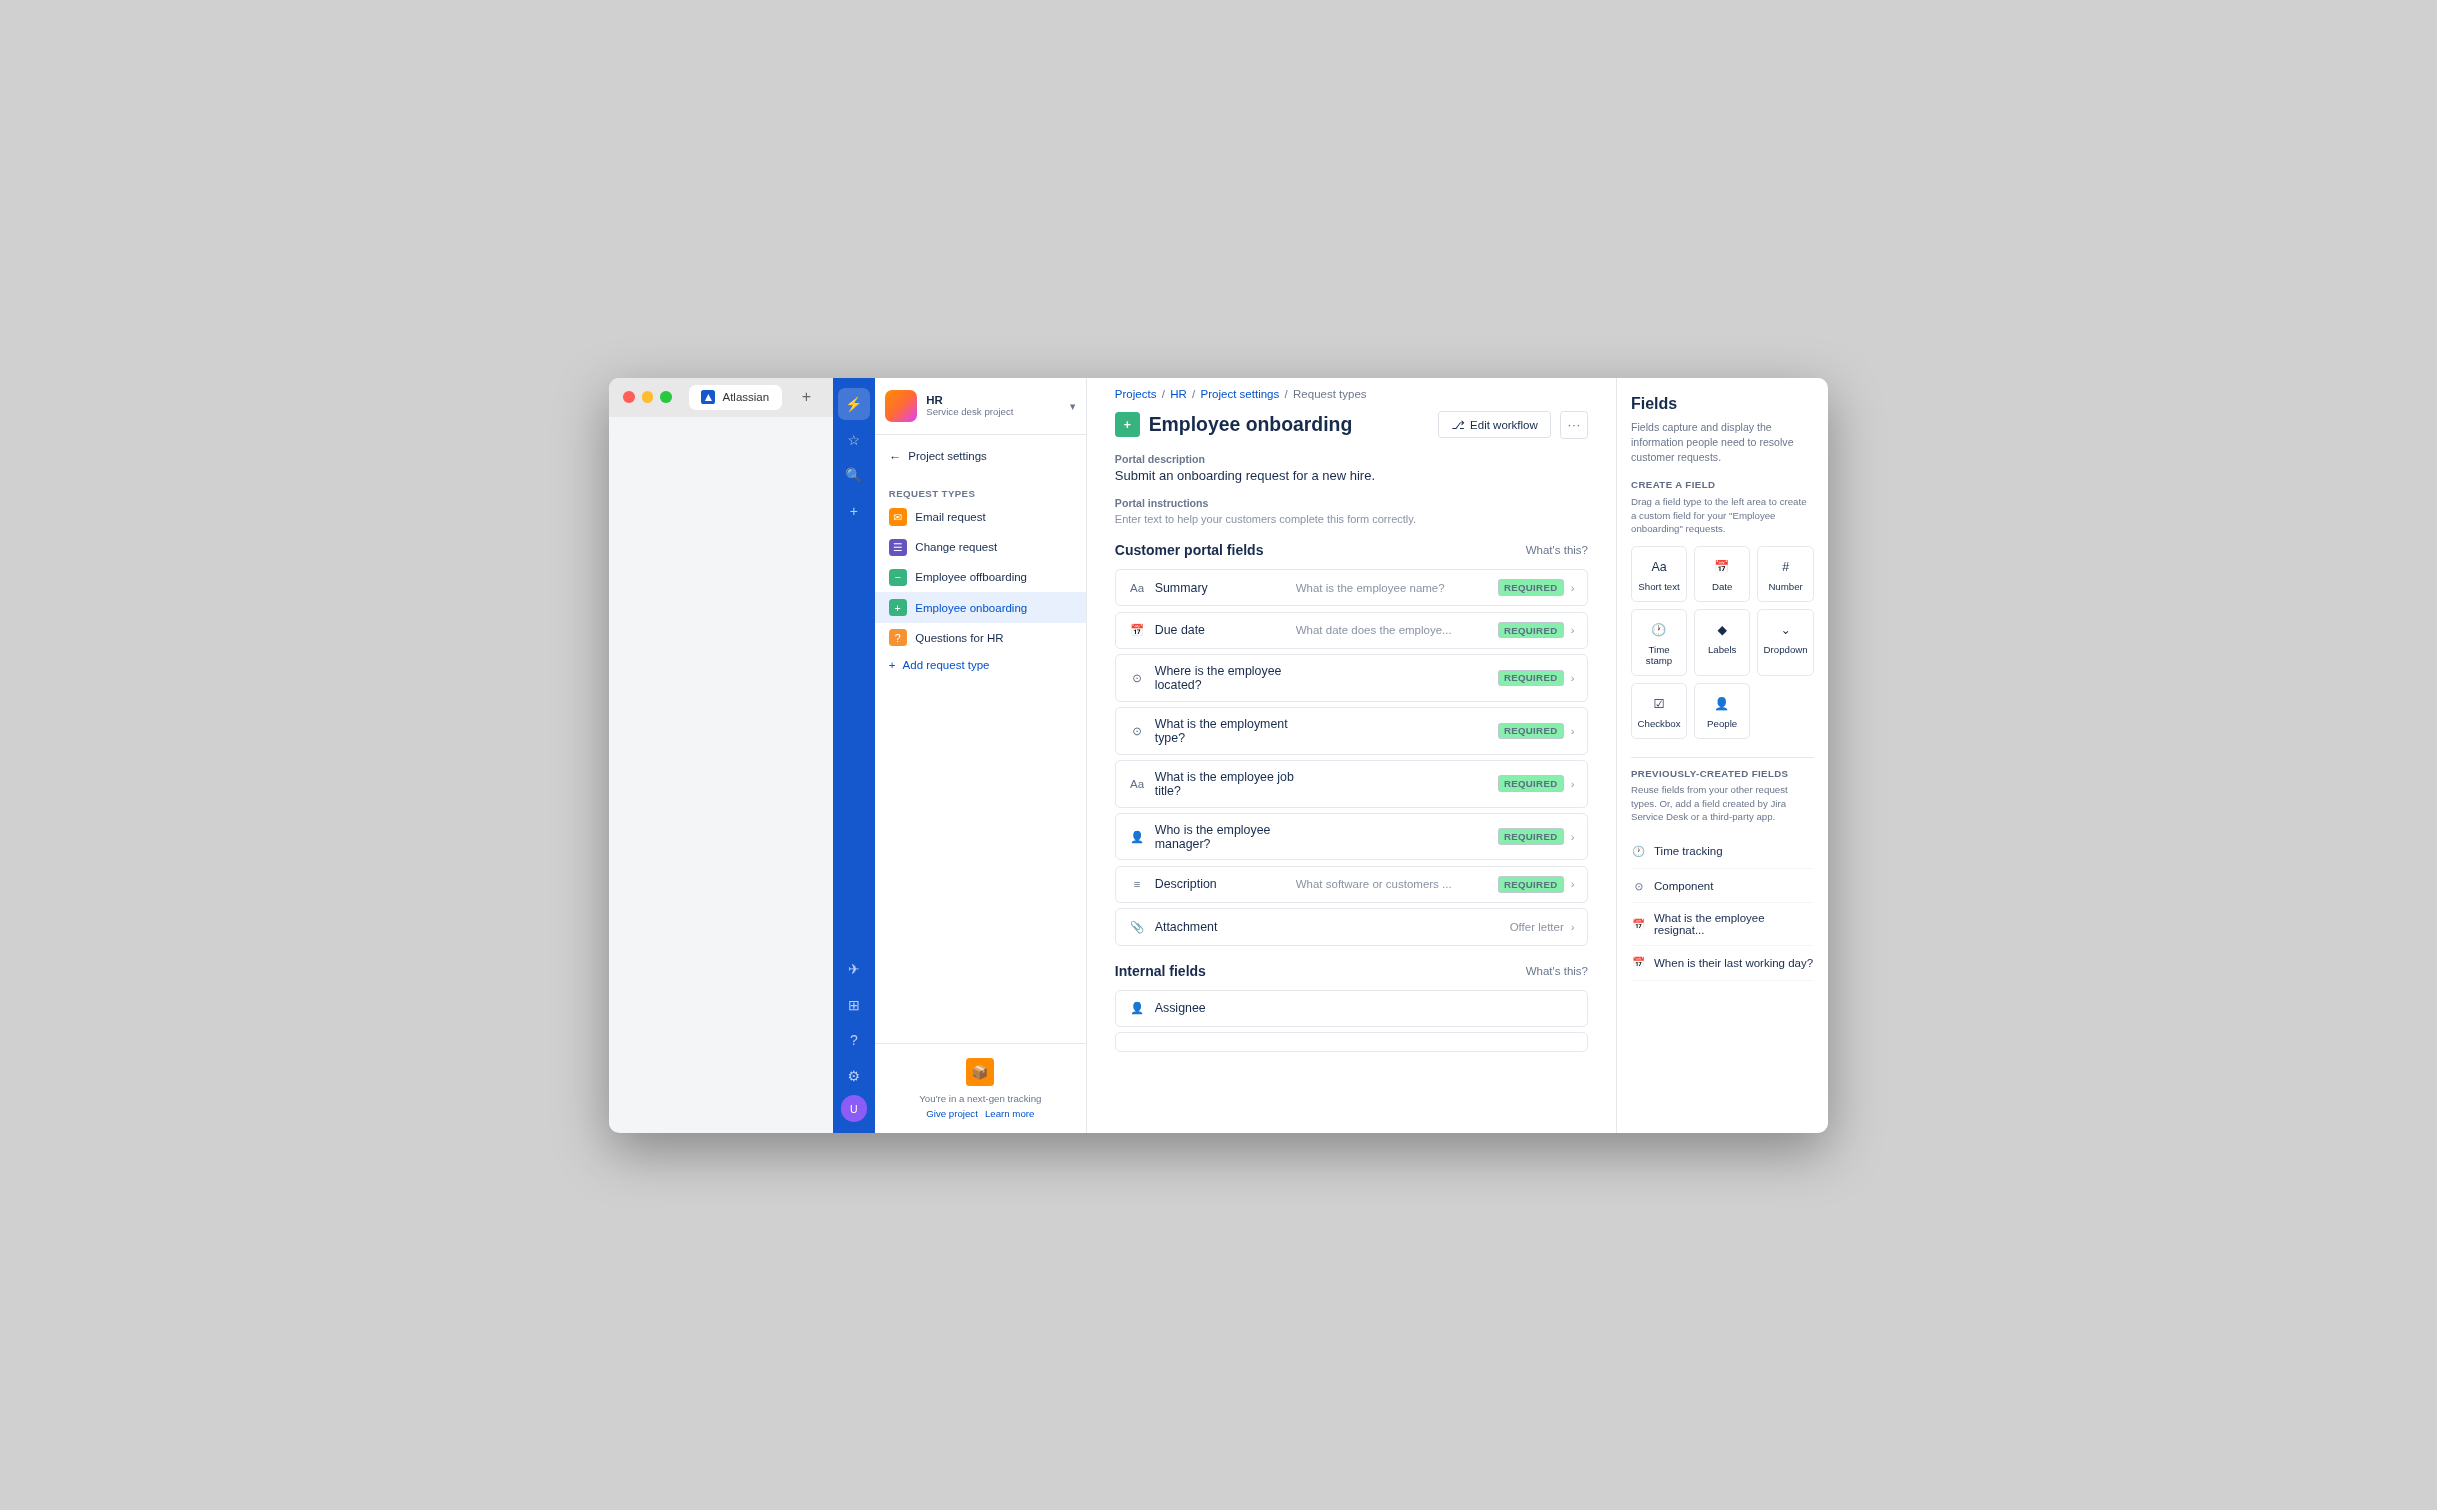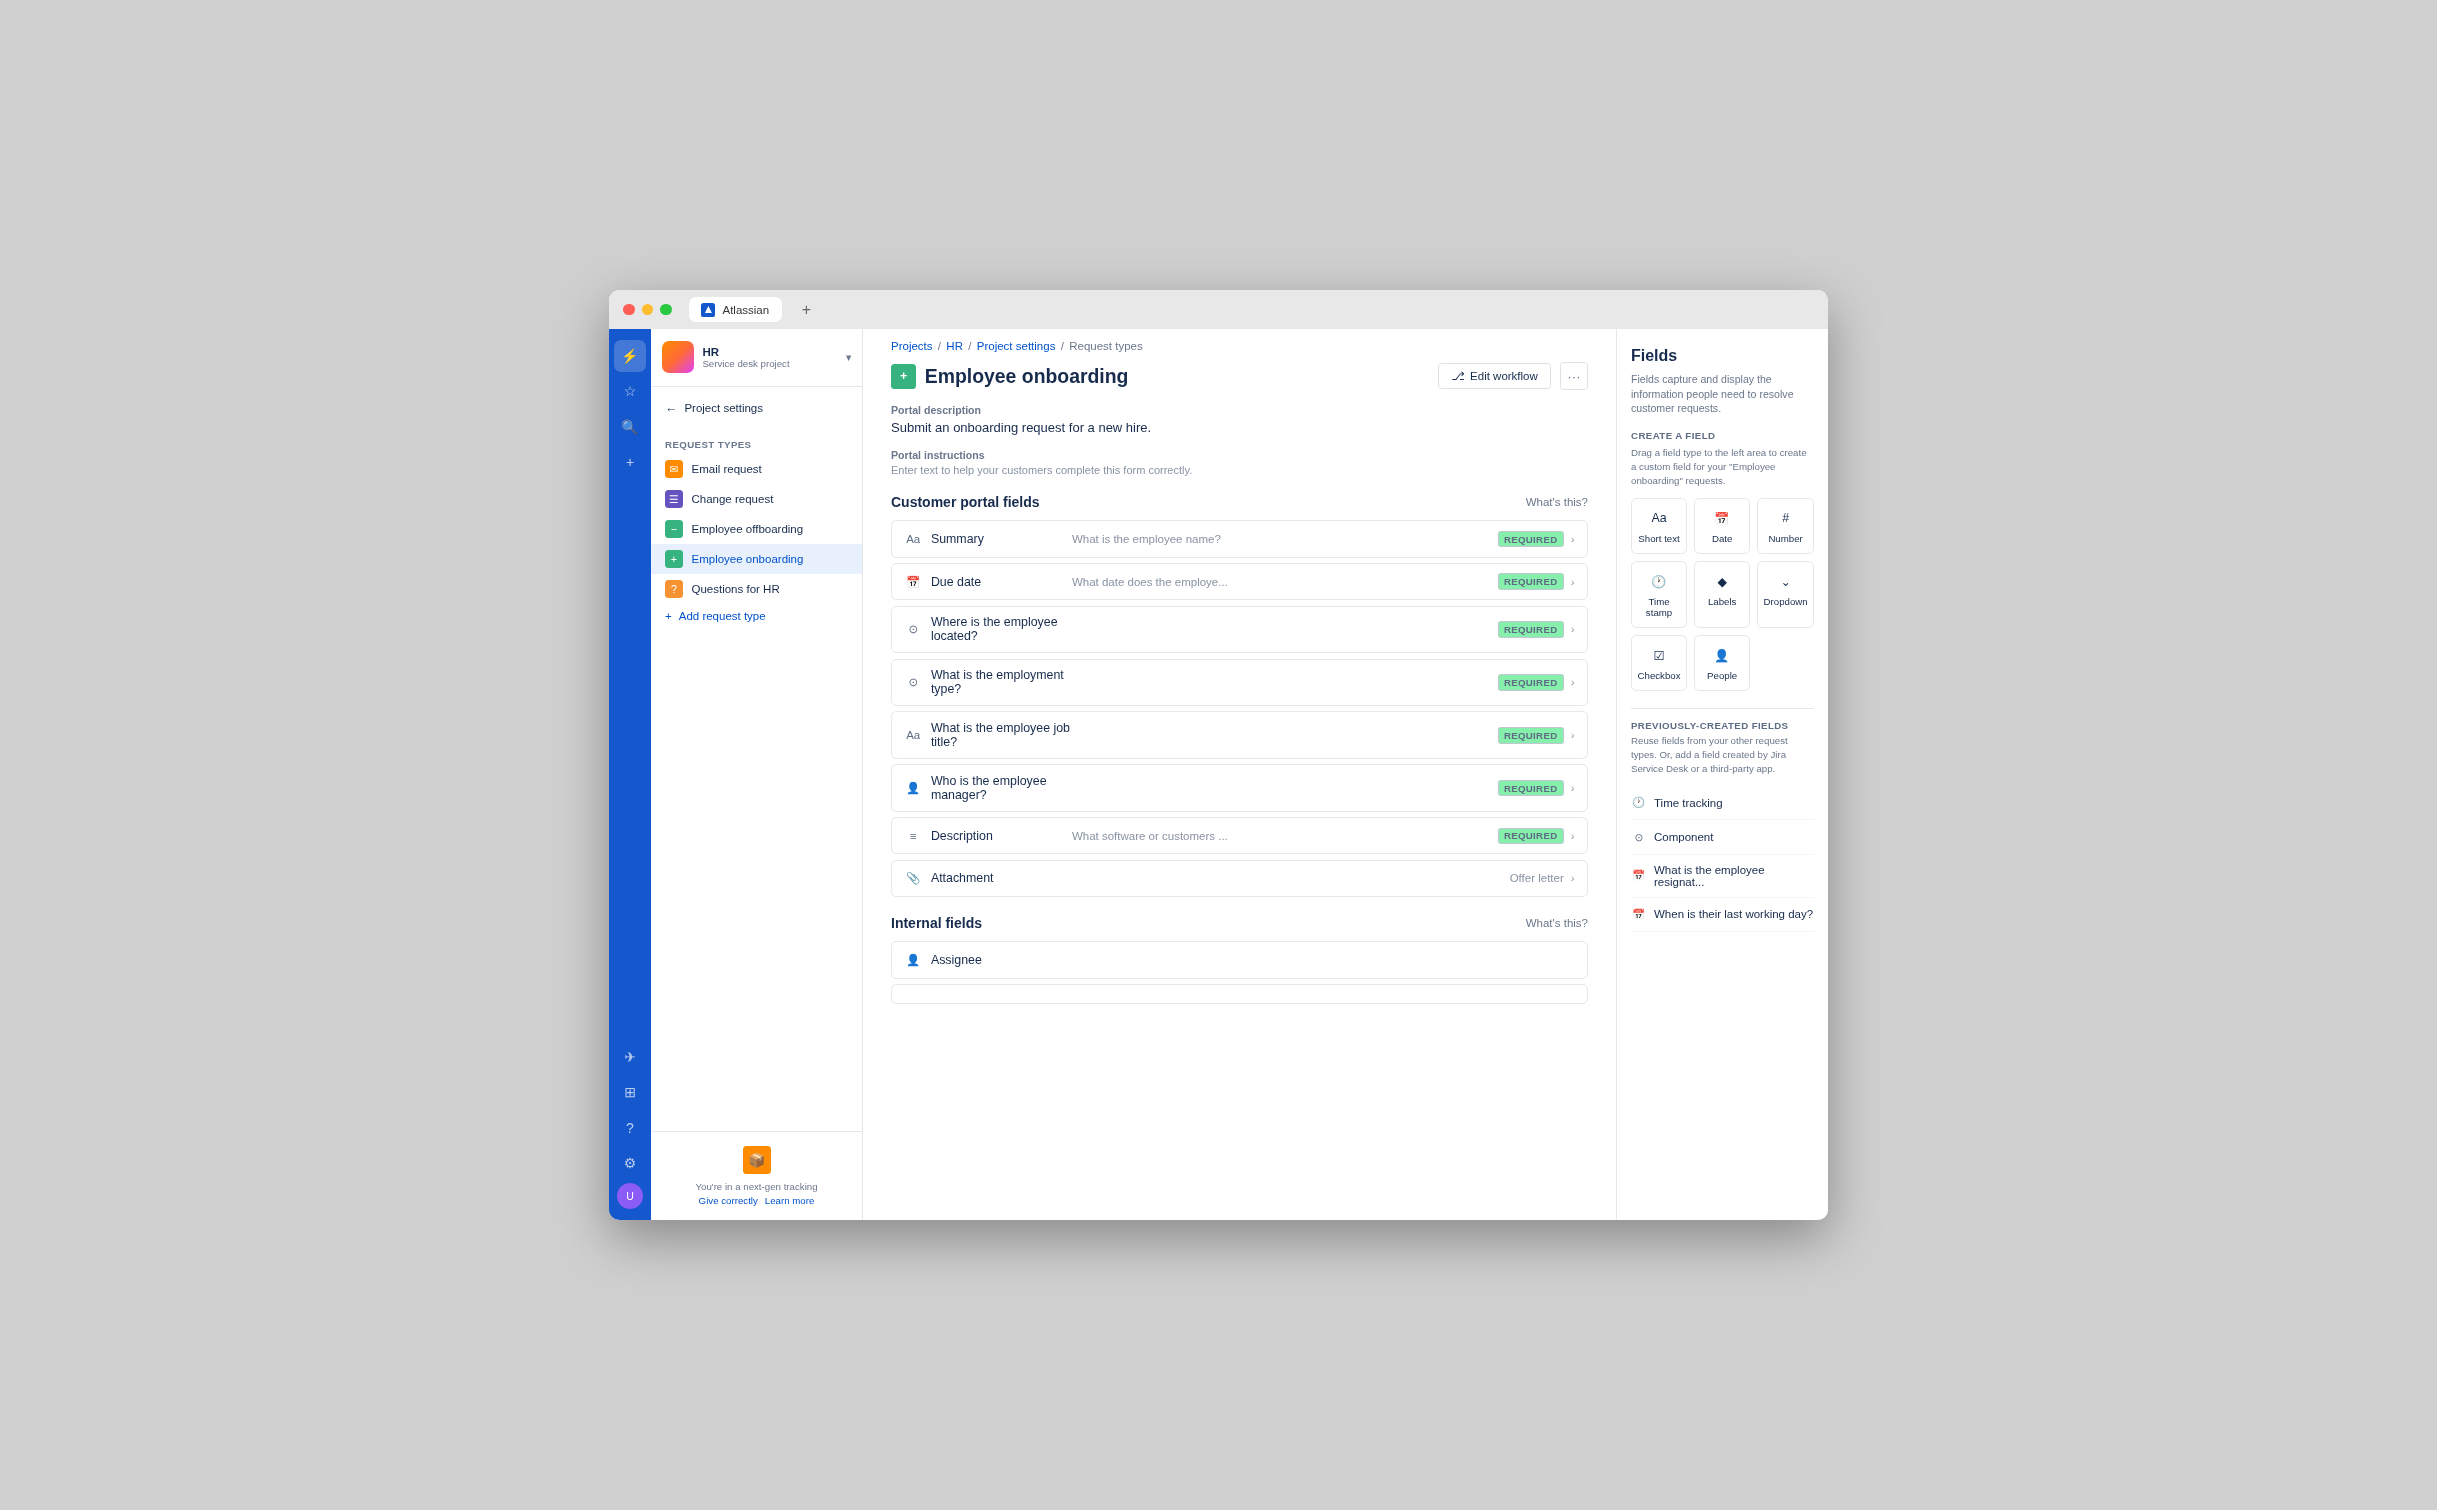--- a/index.html
+++ b/index.html
@@ -1,17 +1,17 @@
 <!DOCTYPE html>
 <html style="font-size:14px"><head>
   <meta charset="utf-8">
   <style>
     * { box-sizing: border-box; margin: 0; padding: 0; }
     body { background: #d0d0d0; font-family: -apple-system, BlinkMacSystemFont, 'Segoe UI', sans-serif; display: flex; justify-content: center; align-items: center; min-height: 100vh; }
-    .window { width: 1219px; height: 930px; background: #f4f5f7; border-radius: 10.6px; box-shadow: 0 17.7px 53px rgba(0,0,0,0.35); overflow: hidden; display: flex; flex-direction: column; }
+    .window { width: 1219px; height: 755px; background: #f4f5f7; border-radius: 10.6px; box-shadow: 0 17.7px 53px rgba(0,0,0,0.35); overflow: hidden; display: flex; }
     .titlebar { background: #e8e8e8; height: 39px; display: flex; align-items: center; padding: 0 14px; gap: 7px; flex-shrink: 0; }
     .tb-btn { width: 11.5px; height: 11.5px; border-radius: 50%; cursor: pointer; }
     .tb-close { background: #ff5f57; }
     .tb-min { background: #febc2e; }
     .tb-max { background: #28c840; }
     .tb-tab { background: white; border-radius: 7px; height: 25px; display: flex; align-items: center; padding: 0 12.4px; gap: 7px; margin-left: 10.6px; font-size: 11.5px; color: #333; }
     .tb-tab-icon { width: 14px; height: 14px; background: #1557cc; border-radius: 2.6px; display: flex; align-items: center; justify-content: center; }
     .tb-new { width: 25px; height: 25px; border-radius: 5.3px; display: flex; align-items: center; justify-content: center; color: #666; font-size: 16px; cursor: pointer; margin-left: 5.3px; }
     .app-body { display: flex; flex: 1; overflow: hidden; }
     
@@ -187,21 +187,21 @@
 
       <div class="sidebar-footer">
         <div class="footer-icon">
           <svg width="28" height="28" viewBox="0 0 32 32">
               <rect width="32" height="32" rx="4" fill="#ff8c00"></rect>
               <text x="16" y="22" text-anchor="middle" fill="white" font-size="16">📦</text>
             </svg>
         </div>
         <div class="footer-text">You're in a next-gen tracking</div>
         <div class="footer-links">
-          <a>Give correctly</a>
+          <a>Give project</a>
           <a>Learn more</a>
         </div>
       </div>
     </div>
 
     <div class="main-content">
       <div class="breadcrumb">
         <a>Projects</a>
         <span class="breadcrumb-sep">/</span>
         <a>HR</a>

